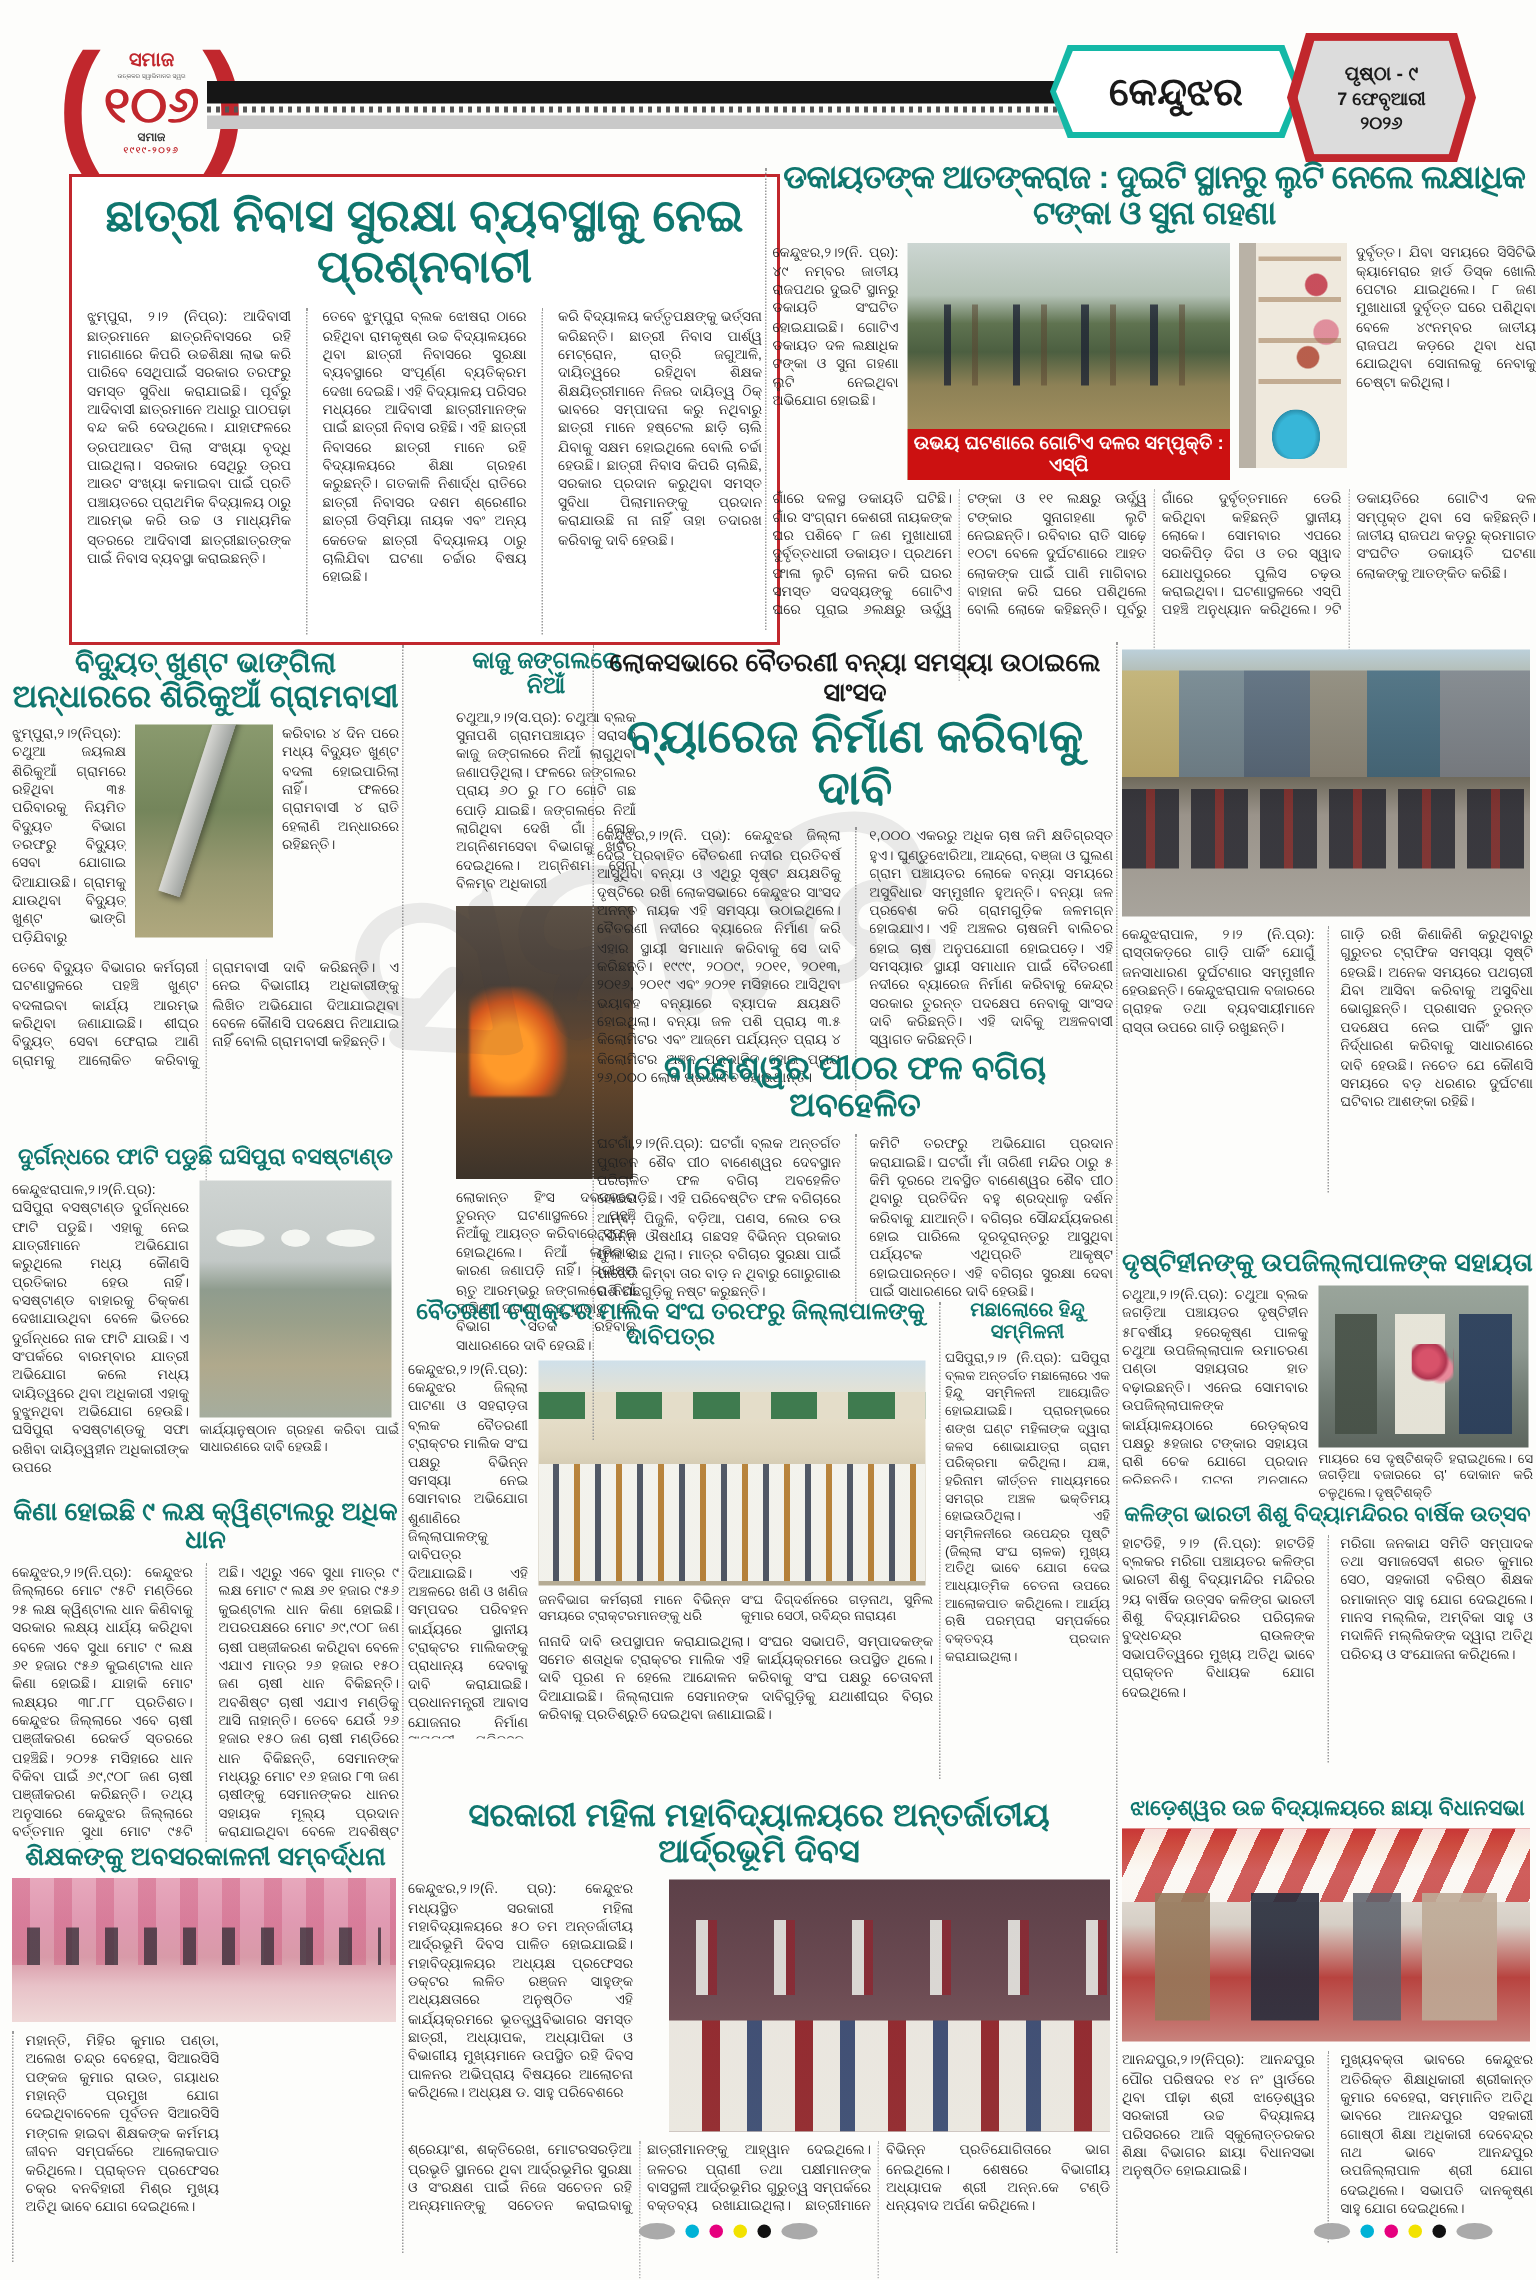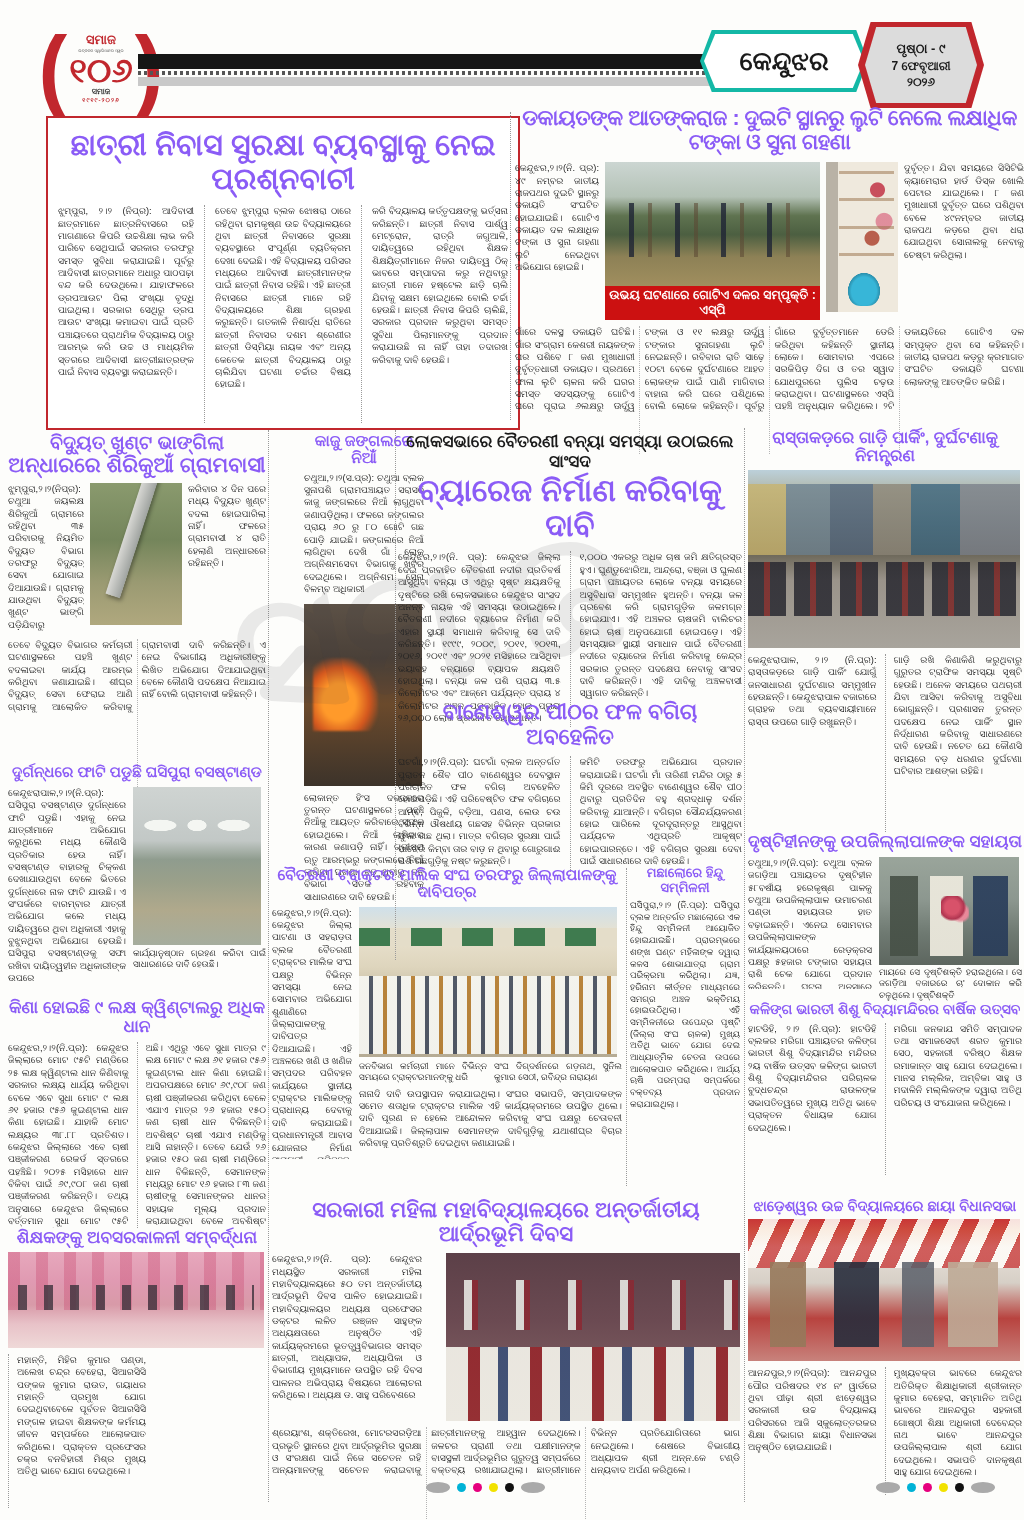--- a/index.html
+++ b/index.html
@@ -26,21 +26,21 @@
     display:flex;align-items:center;justify-content:center;font-size:26px;font-weight:bold;}
   .date-badge-outer{left:858px;top:22px;width:126px;height:86px;background:#c1272d;
     clip-path:polygon(10% 0,90% 0,100% 50%,90% 100%,10% 100%,0 50%);display:flex;align-items:center;justify-content:center;}
   .date-badge-inner{width:112px;height:76px;background:#dcdcdc;
     clip-path:polygon(10% 0,90% 0,100% 50%,90% 100%,10% 100%,0 50%);
     display:flex;flex-direction:column;align-items:center;justify-content:center;gap:2px;}
   .date-line1{font-size:13px;font-weight:bold;}
   .date-line2{font-size:12px;font-weight:bold;}
   .date-line3{font-size:12px;font-weight:bold;}
   
-  .hl{font-weight:bold;color:#8b5cf6;text-align:center;line-height:1.12;}
+  .hl{font-weight:bold;color:#0f766e;text-align:center;line-height:1.12;}
   .kicker{font-weight:bold;text-align:center;}
   .bcol{font-size:9.3px;line-height:1.33;text-align:justify;color:#222;overflow:hidden;}
   .cols2{column-count:2;column-gap:9px;column-rule:1px dotted #b5b5b5;}
   .cols3{column-count:3;column-gap:10px;column-rule:1px dotted #b5b5b5;}
   .cols4{column-count:4;column-gap:10px;column-rule:1px dotted #b5b5b5;}
   .photo{position:relative;overflow:hidden;background:#d8d5cc;}
   .cap-red{position:absolute;left:0;right:0;bottom:0;background:#cc1111;color:#fff;
     font-weight:bold;font-size:12.5px;text-align:center;padding:2px 0;}
   .cap-txt{font-size:8.8px;line-height:1.3;text-align:justify;color:#222;}
   .red-box{border:2px solid #c1272d;background:#fff;}
@@ -190,21 +190,20 @@
 <div class="abs" style="left:398px;top:700px;width:344px;height:162px;">
   <div class="hl" style="font-size:22px;">ବାଣେଶ୍ୱର ପୀଠର ଫଳ ବଗିଚା ଅବହେଳିତ</div>
   <div style="display:flex;gap:9px;margin-top:7px;">
     <div class="bcol" style="width:50%;height:116px;">ଘଟଗାଁ,୨।୨(ନି.ପ୍ର): ଘଟଗାଁ ବ୍ଲକ ଅନ୍ତର୍ଗତ ପୁରାତନ ଶୈବ ପୀଠ ବାଣେଶ୍ୱର ଦେବସ୍ଥାନ ପରିଚାଳିତ ଫଳ ବଗିଚା ଅବହେଳିତ ହୋଇପଡ଼ିଛି। ଏହି ପରିବେଷ୍ଟିତ ଫଳ ବଗିଚାରେ ଆମ୍ବ, ପିଜୁଳି, ବଡ଼ିଆ, ପଣସ, ଲେଉ ଚଉ ବିଭିନ୍ନ ଔଷଧୀୟ ଗଛସହ ବିଭିନ୍ନ ପ୍ରକାର ଫୁଲ ଗଛ ଥିଲା। ମାତ୍ର ବଗିଚାର ସୁରକ୍ଷା ପାଇଁ ପାଚେରି କିମ୍ବା ତାର ବାଡ଼ ନ ଥିବାରୁ ଗୋରୁଗାଈ ପଶି ଗଛଗୁଡ଼ିକୁ ନଷ୍ଟ କରୁଛନ୍ତି।</div>
     <div class="vrule"></div>
     <div class="bcol" style="width:50%;height:116px;">କମିଟି ତରଫରୁ ଅଭିଯୋଗ ପ୍ରଦାନ କରାଯାଇଛି। ଘଟଗାଁ ମାଁ ତାରିଣୀ ମନ୍ଦିର ଠାରୁ ୫ କିମି ଦୂରରେ ଅବସ୍ଥିତ ବାଣେଶ୍ୱର ଶୈବ ପୀଠ ଥିବାରୁ ପ୍ରତିଦିନ ବହୁ ଶ୍ରଦ୍ଧାଳୁ ଦର୍ଶନ କରିବାକୁ ଯାଆନ୍ତି। ବଗିଚାର ସୌନ୍ଦର୍ଯ୍ୟକରଣ ହୋଇ ପାରିଲେ ଦୂରଦୂରାନ୍ତରୁ ଆସୁଥିବା ପର୍ଯ୍ୟଟକ ଏଥିପ୍ରତି ଆକୃଷ୍ଟ ହୋଇପାରନ୍ତେ। ଏହି ବଗିଚାର ସୁରକ୍ଷା ଦେବା ପାଇଁ ସାଧାରଣରେ ଦାବି ହେଉଛି।</div>
   </div>
 </div>
 
 <div class="abs" style="left:748px;top:428px;width:274px;height:400px;">
-  <div class="hl" style="font-size:16.5px;">ରାସ୍ତାକଡ଼ରେ ଗାଡ଼ି ପାର୍କିଂ, ଦୁର୍ଘଟଣାକୁ ନିମନ୍ତ୍ରଣ</div>
   <div class="photo ph-street" style="width:272px;height:178px;margin-top:5px;"></div>
   <div style="display:flex;gap:8px;margin-top:6px;">
     <div class="bcol" style="width:50%;height:178px;">କେନ୍ଦୁଝରାପାଳ, ୨।୨ (ନି.ପ୍ର): ରାସ୍ତାକଡ଼ରେ ଗାଡ଼ି ପାର୍କିଂ ଯୋଗୁଁ ଜନସାଧାରଣ ଦୁର୍ଘଟଣାର ସମ୍ମୁଖୀନ ହେଉଛନ୍ତି। କେନ୍ଦୁଝରାପାଳ ବଜାରରେ ଗ୍ରାହକ ତଥା ବ୍ୟବସାୟୀମାନେ ରାସ୍ତା ଉପରେ ଗାଡ଼ି ରଖୁଛନ୍ତି।</div>
     <div class="vrule"></div>
     <div class="bcol" style="width:50%;height:178px;">ଗାଡ଼ି ରଖି କିଣାକିଣି କରୁଥିବାରୁ ଗୁରୁତର ଟ୍ରାଫିକ ସମସ୍ୟା ସୃଷ୍ଟି ହେଉଛି। ଅନେକ ସମୟରେ ପଥଚାରୀ ଯିବା ଆସିବା କରିବାକୁ ଅସୁବିଧା ଭୋଗୁଛନ୍ତି। ପ୍ରଶାସନ ତୁରନ୍ତ ପଦକ୍ଷେପ ନେଇ ପାର୍କିଂ ସ୍ଥାନ ନିର୍ଦ୍ଧାରଣ କରିବାକୁ ସାଧାରଣରେ ଦାବି ହେଉଛି। ନଚେତ ଯେ କୌଣସି ସମୟରେ ବଡ଼ ଧରଣର ଦୁର୍ଘଟଣା ଘଟିବାର ଆଶଙ୍କା ରହିଛି।</div>
   </div>
 </div>
 
 <div class="abs" style="left:8px;top:764px;width:258px;height:230px;">
   <div class="hl" style="font-size:15px;">ଦୁର୍ଗନ୍ଧରେ ଫାଟି ପଡୁଛି ଘସିପୁରା ବସଷ୍ଟାଣ୍ଡ</div>

